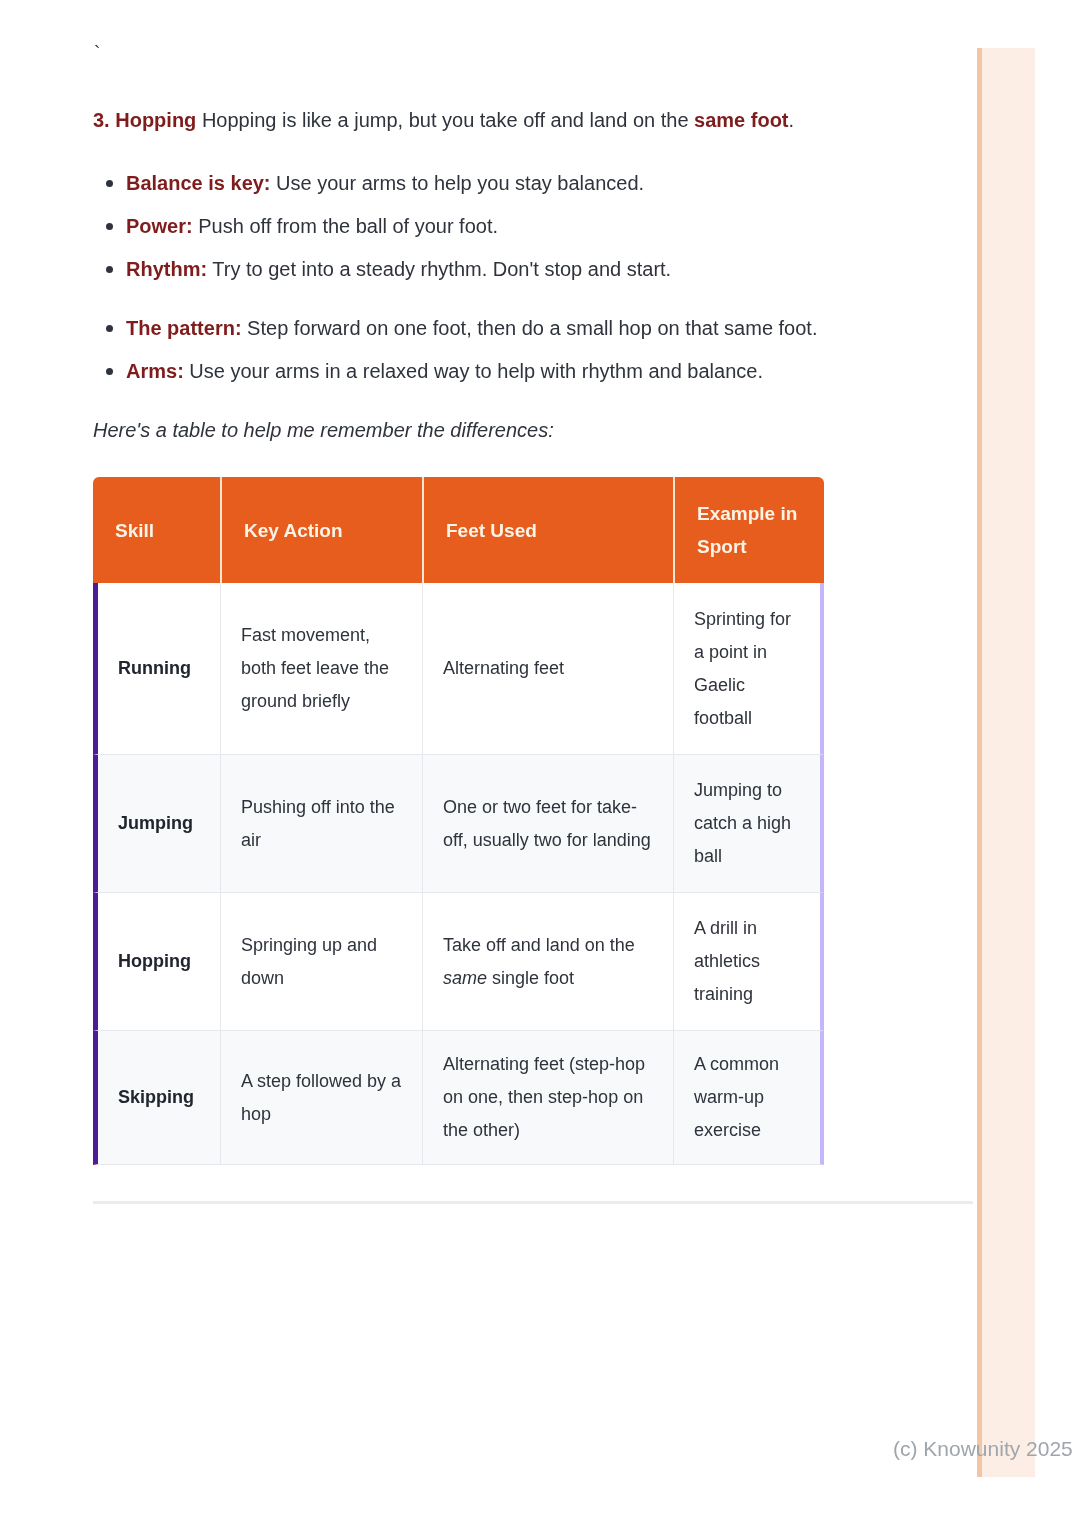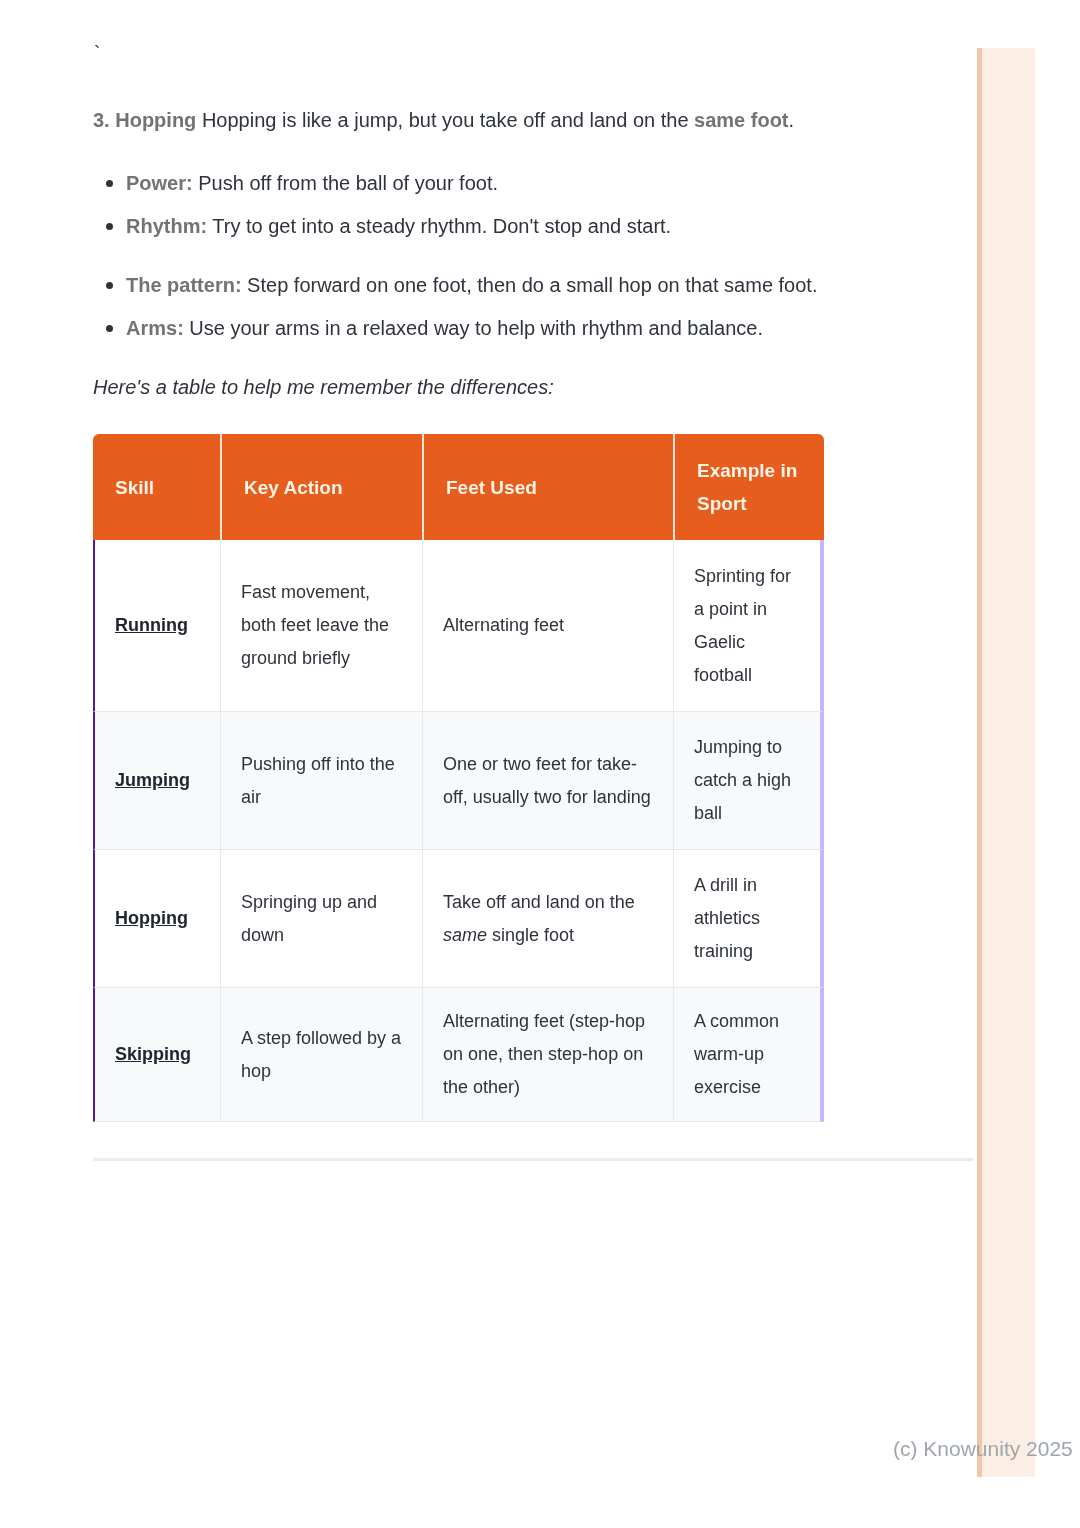--- a/index.html
+++ b/index.html
@@ -28,21 +28,21 @@
   }
   .content {
     position: absolute; left: 93px; top: 104px;
     width: 734px;
   }
   .para {
     margin: 0 0 30px 0;
     font-size: 20px; line-height: 33px;
     text-align: justify;
   }
-  .para b, .blist b { color: #737373; }
+  .para b, .blist b { color: #7f1d1d; }
   .para-left { text-align: left; margin-bottom: 26px; font-style: italic; }
   .blist {
     list-style: none;
     margin: 0 0 26px 0;
     padding: 0 0 0 33px;
     font-size: 20px; line-height: 33px;
   }
   .blist li { position: relative; margin: 0 0 10px 0; }
   .blist li:last-child { margin-bottom: 0; }
   .blist li::before {
@@ -76,21 +76,21 @@
   table.skills th + th { border-left: 2px solid #f6e4d4; }
   table.skills th:first-child { border-top-left-radius: 6px; }
   table.skills th:last-child  { border-top-right-radius: 6px; }
   table.skills td {
     padding: 0 20px;
     vertical-align: middle;
     border-bottom: 1px solid #e5e8ec;
     background: #ffffff;
   }
   table.skills td + td { border-left: 1px solid #e5e8ec; }
-  table.skills tr td:first-child { border-left: 2px solid #4c1d95; text-decoration: underline; }
+  table.skills tr td:first-child { border-left: 5px solid #4c1d95; }
   table.skills tr td:last-child  { border-right: 4px solid #c4b5fd; }
   table.skills tbody tr:nth-child(1) td { height: 172px; }
   table.skills tbody tr:nth-child(2) td { height: 138px; }
   table.skills tbody tr:nth-child(3) td { height: 138px; }
   table.skills tbody tr:nth-child(4) td { height: 134px; }
   table.skills tbody tr:nth-child(even) td { background: #f7f9fb; }
   td.skill-cell { font-weight: 700; color: #20252f; }
   .divider {
     margin-top: 36px;
     width: 880px;
@@ -109,20 +109,21 @@
 
   <span class="stray-mark">`</span>
 
   <div class="sidebar-strip"></div>
 
   <div class="content">
 
     <p class="para"><b>3. Hopping</b><span> Hopping is like a jump, but you take off and land on the </span><b>same foot</b><span>.</span></p>
 
     <ul class="blist">
+      <li><b>Balance is key:</b><span> Use your arms to help you stay balanced.</span></li>
       <li><b>Power:</b><span> Push off from the ball of your foot.</span></li>
       <li><b>Rhythm:</b><span> Try to get into a steady rhythm. Don't stop and start.</span></li>
     </ul>
 
 
     <ul class="blist">
       <li><b>The pattern:</b><span> Step forward on one foot, then do a small hop on that same foot.</span></li>
       <li><b>Arms:</b><span> Use your arms in a relaxed way to help with rhythm and balance.</span></li>
     </ul>
 

